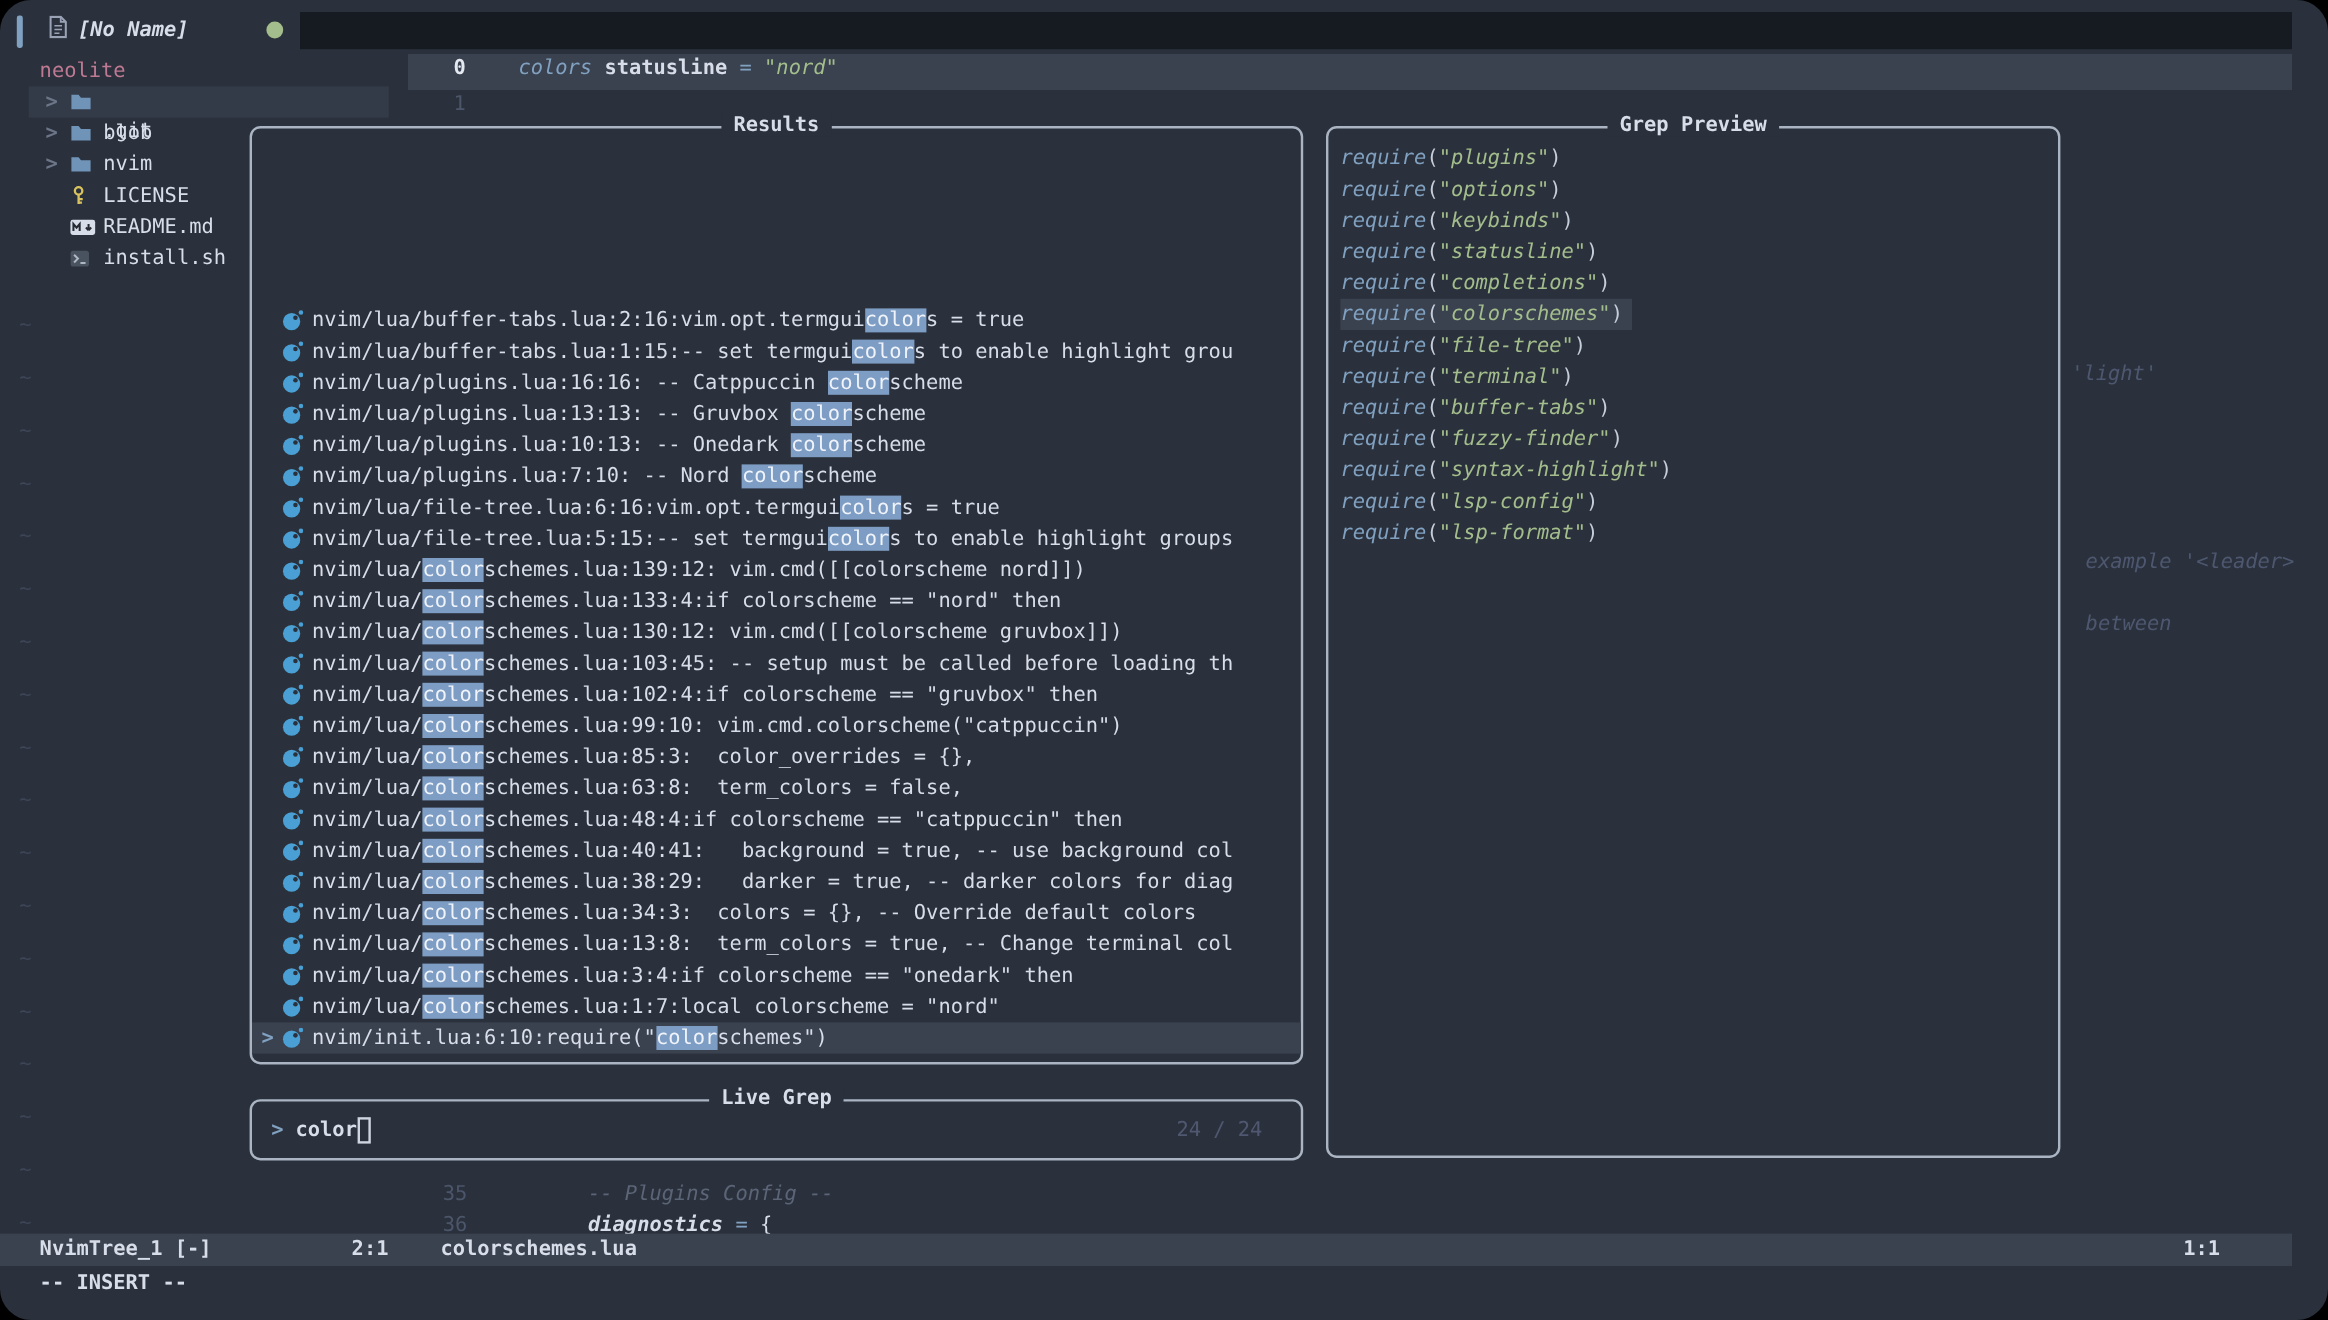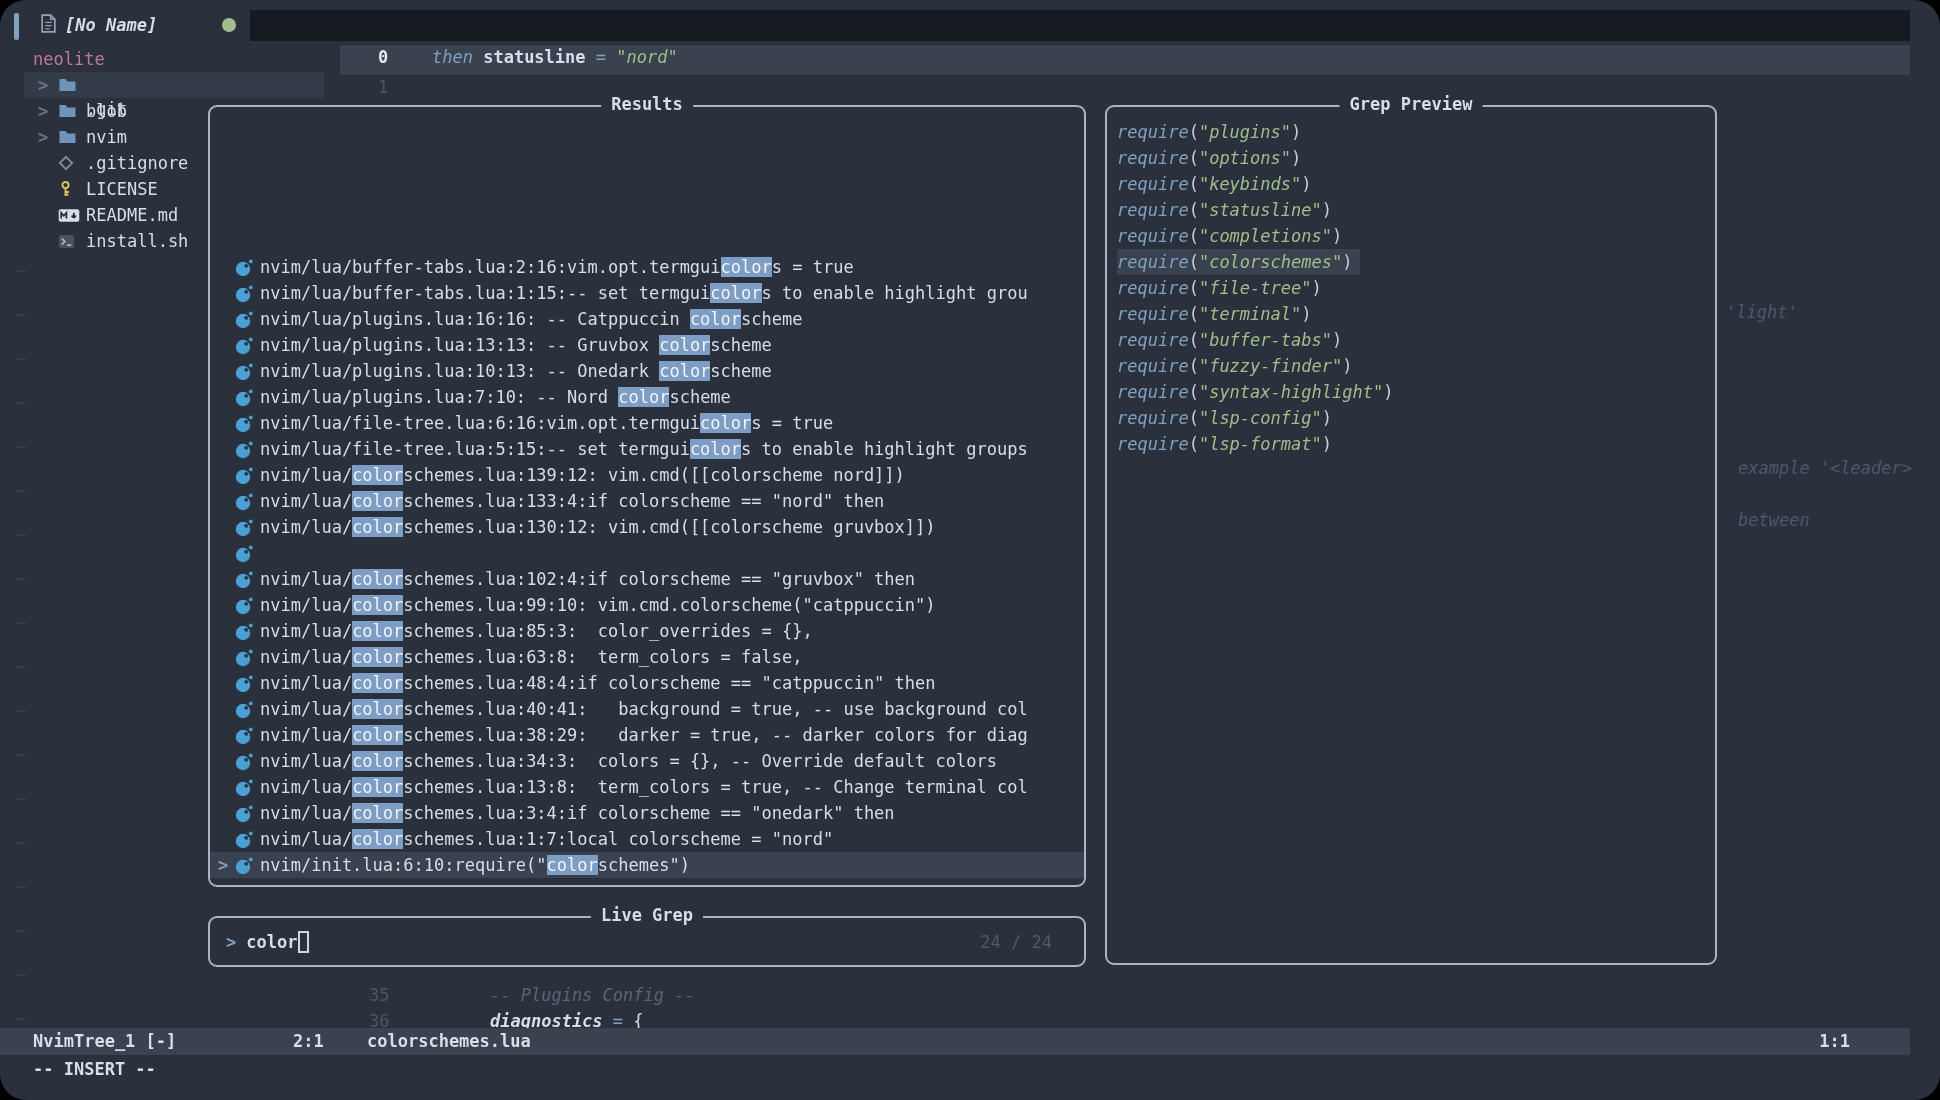--- a/index.html
+++ b/index.html
@@ -104,21 +104,21 @@
           <path d="M5 8h6M5 11h6M5 14h4" stroke="#9aa3b5" stroke-width="1.2"></path>
         </svg>
     </span>
     <span class="tab-label">[No Name]</span>
   </div>
   <div class="abs mod-dot"></div>
   <div class="abs tab-strip"></div>
 
   <div class="abs row0"></div>
   <span class="lnum cur" style="left:378px;top:47px;">0</span>
-  <span class="codeline" id="cursorline-code" style="left:432px;top:47px;"><span class="tk-kw">then </span><span class="tk-ident">statusline</span><span class="tk-op"> = </span><span class="tk-str">"nord"</span></span>
+  <span class="codeline" id="cursorline-code" style="left:432px;top:47px;"><span class="tk-kw">colors </span><span class="tk-ident">statusline</span><span class="tk-op"> = </span><span class="tk-str">"nord"</span></span>
   <span class="lnum" style="left:378px;top:77px;">1</span>
 
   <div class="abs tree-root">neolite</div>
   <div class="abs tree" id="tree">
       <div class="tree-row selected">
         <span class="chev">&gt;</span>
         <span class="ticon">
           <svg width="19" height="16" viewBox="0 0 18 16">
             <path d="M1 2h6l2 2.5h8V14H1z" fill="#7094b8"></path>
           </svg>
@@ -138,28 +138,20 @@
         <span class="chev">&gt;</span>
         <span class="ticon">
           <svg width="19" height="16" viewBox="0 0 18 16">
             <path d="M1 2h6l2 2.5h8V14H1z" fill="#7094b8"></path>
           </svg>
         </span>
         <span class="tlabel">nvim</span>
       </div>
       <div class="tree-row">
         <span class="ticon">
-          <svg width="16" height="16" viewBox="0 0 14 14">
-            <rect x="3.2" y="3.2" width="7.6" height="7.6" transform="rotate(45 7 7)" fill="none" stroke="#818a9c" stroke-width="1.6"></rect>
-          </svg>
-        </span>
-        <span class="tlabel">.gitignore</span>
-      </div>
-      <div class="tree-row">
-        <span class="ticon">
           <svg width="15" height="18" viewBox="0 0 14 16">
             <circle cx="7" cy="4.3" r="2.9" fill="none" stroke="#d9c35e" stroke-width="1.8"></circle>
             <path d="M7 7.2V14.6M7 10.8h3.2M7 13.4h2.6" stroke="#d9c35e" stroke-width="1.8" fill="none"></path>
           </svg>
         </span>
         <span class="tlabel">LICENSE</span>
       </div>
       <div class="tree-row">
         <span class="ticon">
           <svg width="24" height="15" viewBox="0 0 22 14">
@@ -263,21 +255,21 @@
             </svg></span><span class="rtext">nvim/lua/<span class="match">color</span>schemes.lua:133:4:if colorscheme == "nord" then</span></div>
         <div class="rrow"><span class="licon"><svg width="18" height="18" viewBox="0 0 18 18">
               <circle cx="8" cy="10" r="7.2" fill="#4aa0d5"></circle>
               <circle cx="11.2" cy="6.8" r="1.9" fill="#2b313c"></circle>
               <circle cx="15.8" cy="2.4" r="1.9" fill="#4aa0d5"></circle>
             </svg></span><span class="rtext">nvim/lua/<span class="match">color</span>schemes.lua:130:12: vim.cmd([[colorscheme gruvbox]])</span></div>
         <div class="rrow"><span class="licon"><svg width="18" height="18" viewBox="0 0 18 18">
               <circle cx="8" cy="10" r="7.2" fill="#4aa0d5"></circle>
               <circle cx="11.2" cy="6.8" r="1.9" fill="#2b313c"></circle>
               <circle cx="15.8" cy="2.4" r="1.9" fill="#4aa0d5"></circle>
-            </svg></span></div>
+            </svg></span><span class="rtext">nvim/lua/<span class="match">color</span>schemes.lua:103:45: -- setup must be called before loading th</span></div>
         <div class="rrow"><span class="licon"><svg width="18" height="18" viewBox="0 0 18 18">
               <circle cx="8" cy="10" r="7.2" fill="#4aa0d5"></circle>
               <circle cx="11.2" cy="6.8" r="1.9" fill="#2b313c"></circle>
               <circle cx="15.8" cy="2.4" r="1.9" fill="#4aa0d5"></circle>
             </svg></span><span class="rtext">nvim/lua/<span class="match">color</span>schemes.lua:102:4:if colorscheme == "gruvbox" then</span></div>
         <div class="rrow"><span class="licon"><svg width="18" height="18" viewBox="0 0 18 18">
               <circle cx="8" cy="10" r="7.2" fill="#4aa0d5"></circle>
               <circle cx="11.2" cy="6.8" r="1.9" fill="#2b313c"></circle>
               <circle cx="15.8" cy="2.4" r="1.9" fill="#4aa0d5"></circle>
             </svg></span><span class="rtext">nvim/lua/<span class="match">color</span>schemes.lua:99:10: vim.cmd.colorscheme("catppuccin")</span></div>

